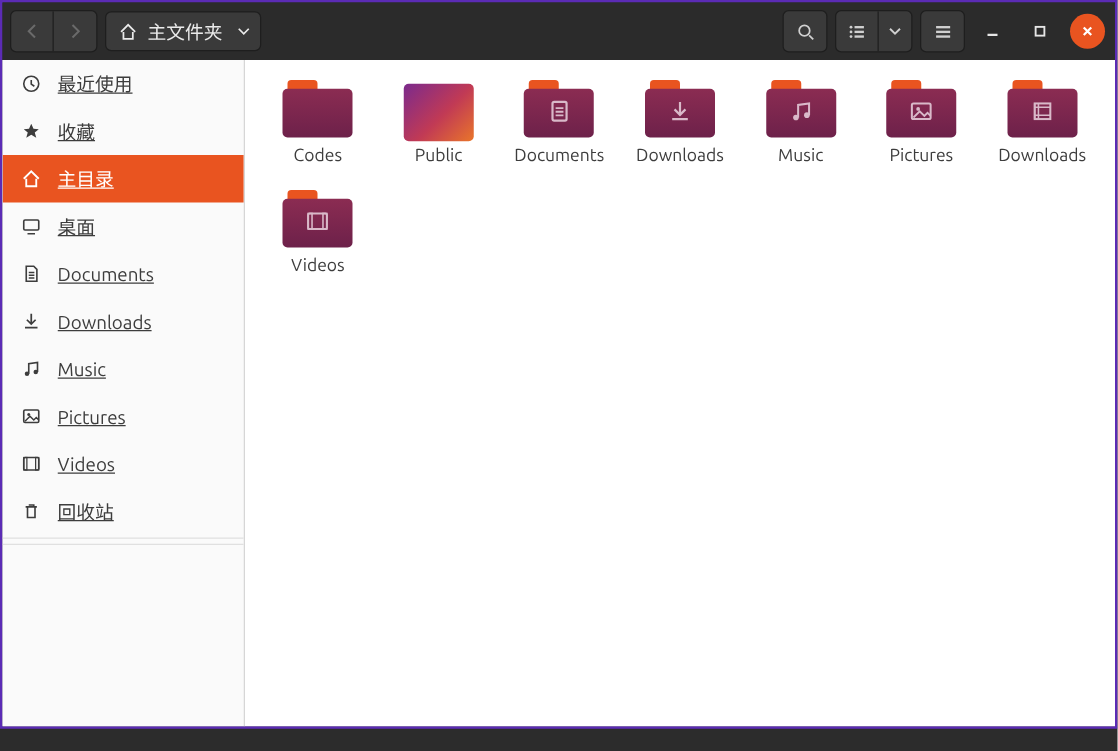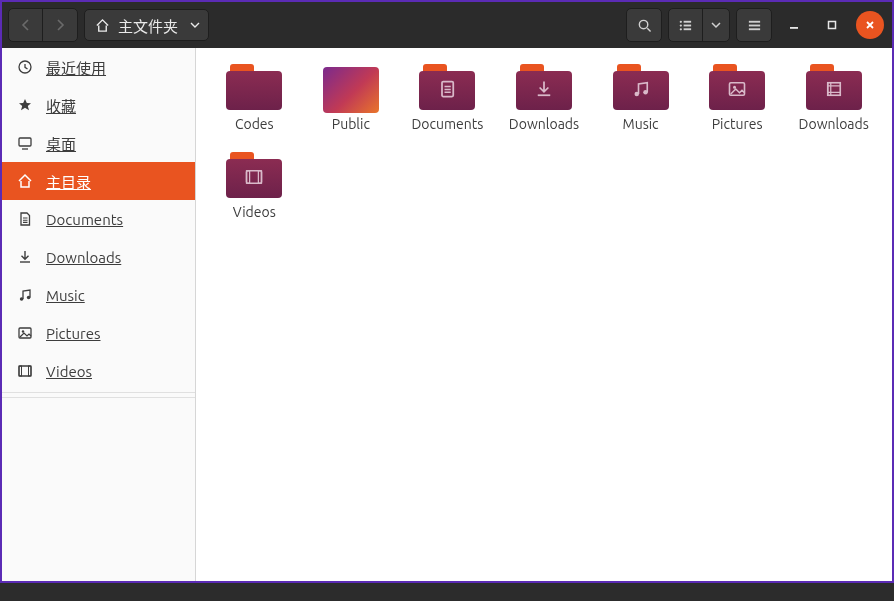--- a/index.html
+++ b/index.html
@@ -287,36 +287,36 @@
             <span class="label">最近使用</span>
           </div>
           <div class="side-item">
             <span class="sicon">
               <svg width="16" height="16" viewBox="0 0 16 16">
                 <use href="#ic-star"></use>
               </svg>
             </span>
             <span class="label">收藏</span>
           </div>
+          <div class="side-item active">
+            <span class="sicon">
+              <svg width="16" height="16" viewBox="0 0 16 16">
+                <use href="#ic-home"></use>
+              </svg>
+            </span>
+            <span class="label">主目录</span>
+          </div>
           <div class="side-item">
             <span class="sicon">
               <svg width="16" height="16" viewBox="0 0 16 16">
                 <use href="#ic-desktop"></use>
               </svg>
             </span>
             <span class="label">桌面</span>
           </div>
-          <div class="side-item active">
-            <span class="sicon">
-              <svg width="16" height="16" viewBox="0 0 16 16">
-                <use href="#ic-home"></use>
-              </svg>
-            </span>
-            <span class="label">主目录</span>
-          </div>
           <div class="side-item">
             <span class="sicon">
               <svg width="16" height="16" viewBox="0 0 16 16">
                 <use href="#ic-document"></use>
               </svg>
             </span>
             <span class="label">Documents</span>
           </div>
           <div class="side-item">
             <span class="sicon">
@@ -342,20 +342,28 @@
             </span>
             <span class="label">Pictures</span>
           </div>
           <div class="side-item">
             <span class="sicon">
               <svg width="16" height="16" viewBox="0 0 16 16">
                 <use href="#ic-video"></use>
               </svg>
             </span>
             <span class="label">Videos</span>
+          </div>
+          <div class="side-item">
+            <span class="sicon">
+              <svg width="16" height="16" viewBox="0 0 16 16">
+                <use href="#ic-trash"></use>
+              </svg>
+            </span>
+            <span class="label">回收站</span>
           </div>
         </div>
       <div class="side-sep"></div>
       <div class="side-sep"></div>
     </div>
 
     <div class="main">
       <div class="grid" id="grid">
           <div class="cell">
             <div class="folder-icon">

